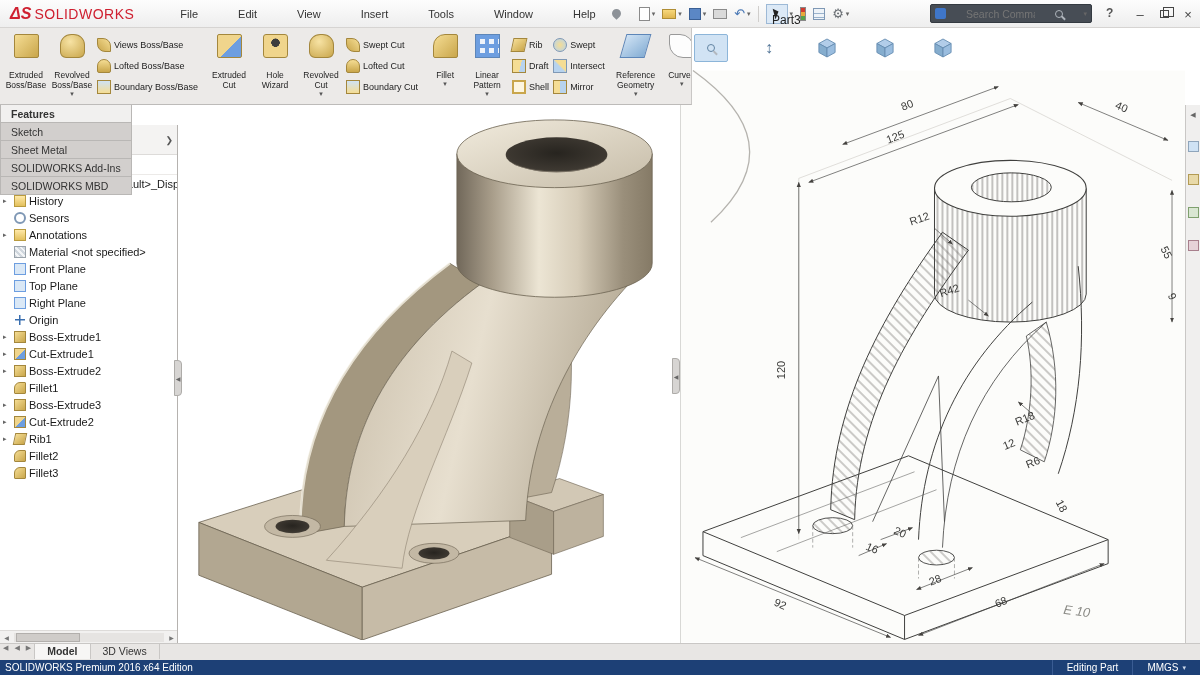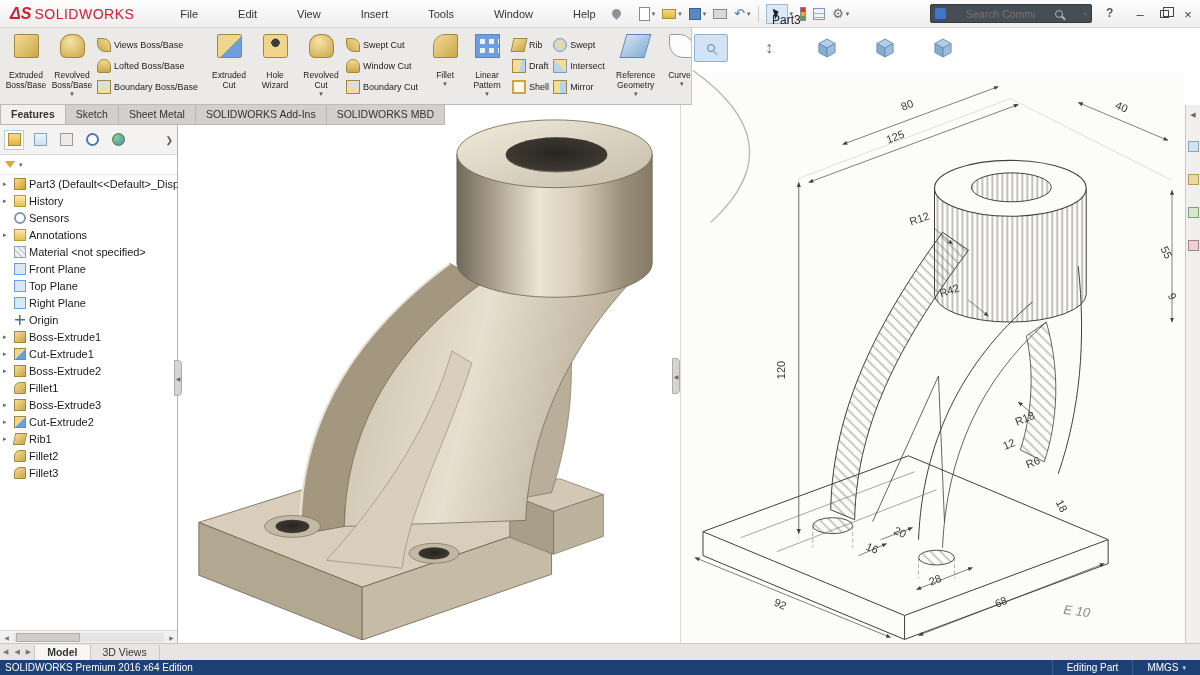--- a/index.html
+++ b/index.html
@@ -68,21 +68,21 @@
   .ic-loft  { background:linear-gradient(#f5dd94,#c9a64b); border:1px solid #a4873c; border-radius:7px 7px 2px 2px; }
   .ic-bound { background:linear-gradient(#cfe2f4,#f5dd94); border:1px solid #a4873c; }
   .ic-rib   { background:linear-gradient(135deg,#f5dd94,#c9a64b); border:1px solid #a4873c; transform:skewX(-12deg); }
   .ic-draft { background:linear-gradient(105deg,#f5dd94 60%,#b7d3ee 60%); border:1px solid #a4873c; }
   .ic-shell { background:#fdf6e0; border:2px solid #c9a64b; }
   .ic-wrap  { background:radial-gradient(circle at 50% 50%,#f5dd94,#b7d3ee); border:1px solid #7f98b5; border-radius:50%; }
   .ic-intersect { background:linear-gradient(45deg,#b7d3ee 45%,#f5dd94 55%); border:1px solid #7f98b5; }
   .ic-mirror { background:linear-gradient(90deg,#f5dd94 48%,#fff 48% 52%,#b7d3ee 52%); border:1px solid #a4873c; }
 
   
-  .tabbar { position:absolute; top:105px; left:0; height:20px; display:flex; z-index:7; }
+  .tabbar { position:absolute; top:105px; left:0; height:20px; display:flex; z-index:7;flex-direction:column; }
   .tab { font-size:10.5px; color:#333; padding:3px 10px 2px 10px; background:#d2cfcd; border:1px solid #b9b7b5; border-top:none; margin-right:-1px; white-space:nowrap; }
   .tab.active { background:#f1f0ef; font-weight:bold; }
 
   
   .viewport { position:absolute; left:178px; top:28px; right:15px; bottom:32px; background:#fff; z-index:1; }
   .model-svg { position:absolute; left:180px; top:92px; width:500px; height:548px; z-index:2; }
   .overlay { position:absolute; left:680px; top:70px; width:505px; height:573px; z-index:2; border-left:1px solid #d8d8d5; }
   .headsup { position:absolute; left:694px; top:34px; z-index:3; display:flex; gap:24px; align-items:center; opacity:.95; }
   .hbtn { width:34px; height:28px; display:flex; align-items:center; justify-content:center; }
   .hbtn.sel { background:#cfe2f4; border:1px solid #86b2d8; border-radius:2px; }
@@ -126,21 +126,21 @@
   .strack { flex:1; height:9px; margin:0 1px; background:#e6e4e2; position:relative; }
   .sthumb { position:absolute; left:2px; top:0; width:64px; height:9px; background:#cfccc9; border:1px solid #b2afac; }
 
   
   .taskpane { position:absolute; right:0; top:105px; width:15px; bottom:32px; background:#f0efee; border-left:1px solid #c9c7c5; z-index:5; display:flex; flex-direction:column; align-items:center; padding-top:6px; gap:22px; }
   .tp-collapse { font-size:7px; color:#666; }
   .tpi { width:11px; height:11px; border:1px solid #8fa5bb; }
   .tpi1 { background:#cfe2f4; } .tpi2 { background:#e8d9a8; border-color:#b39b54; } .tpi3 { background:#d9e6d2; border-color:#7fa06e; } .tpi4 { background:#e6d2d8; border-color:#a87f8c; }
 
   
-  .bottombar { position:absolute; left:0; right:0; bottom:15px; height:17px; background:#e8e6e4; border-top:1px solid #c9c7c5; display:flex; align-items:center; z-index:8; font-size:10.5px; }
+  .bottombar { position:absolute; left:0; right:0; bottom:15px; height:17px; background:#e8e6e4; border-top:1px solid #c9c7c5; display:flex; align-items:flex-start; z-index:8; font-size:10.5px; }
   .bnav { color:#777; font-size:7px; padding:0 3px; }
   .btab { padding:1px 12px 2px 12px; border-right:1px solid #c9c7c5; color:#333; }
   .btab.active { background:#f7f6f5; font-weight:bold; border-left:1px solid #c9c7c5; }
 
   
   .statusbar { position:absolute; left:0; right:0; bottom:0; height:15px; background:#1d4076; color:#fff; display:flex; align-items:center; font-size:10px; z-index:9; }
   .status-left { padding-left:5px; flex:1; }
   .status-seg { padding:0 14px; border-left:1px solid #3a5c93; height:100%; display:flex; align-items:center; gap:4px; }
   .status-caret { font-size:7px; color:#cdd8ea; }
 
@@ -419,21 +419,21 @@
       <span class="blabel">Revolved Cut</span>
       <span class="caret">▾</span>
     </div>
     <div class="smallcol">
       <div class="smallbtn">
           <span class="ics ic-swept"></span>
           <span class="slabel">Swept Cut</span>
         </div>
       <div class="smallbtn">
           <span class="ics ic-loft"></span>
-          <span class="slabel">Window Cut</span>
+          <span class="slabel">Lofted Cut</span>
         </div>
       <div class="smallbtn">
           <span class="ics ic-bound"></span>
           <span class="slabel">Boundary Cut</span>
         </div>
     </div>
   </div>
   <div class="rsep"></div>
   <div class="rgroup">
     <div class="bigbtn" style="width:38px;">

